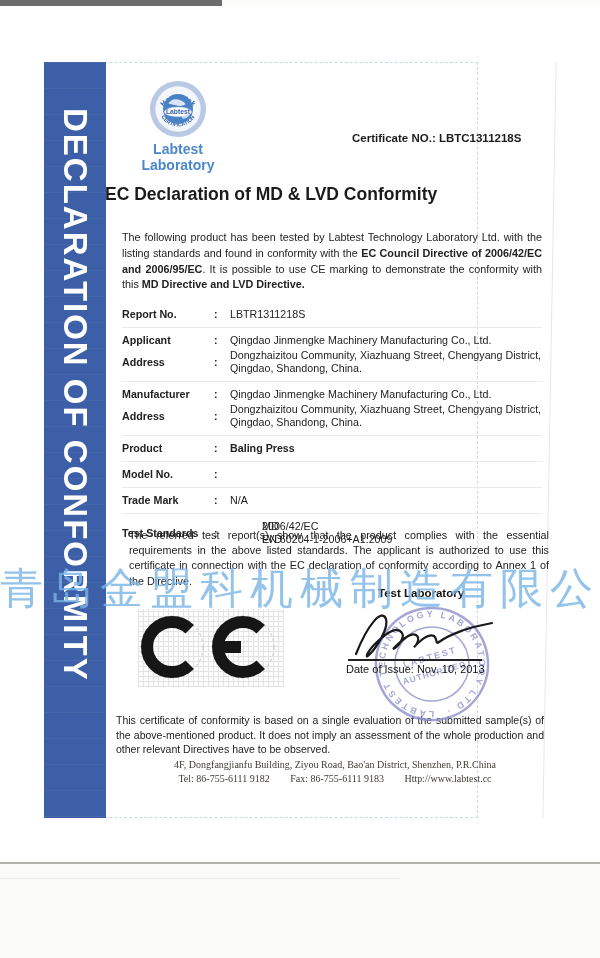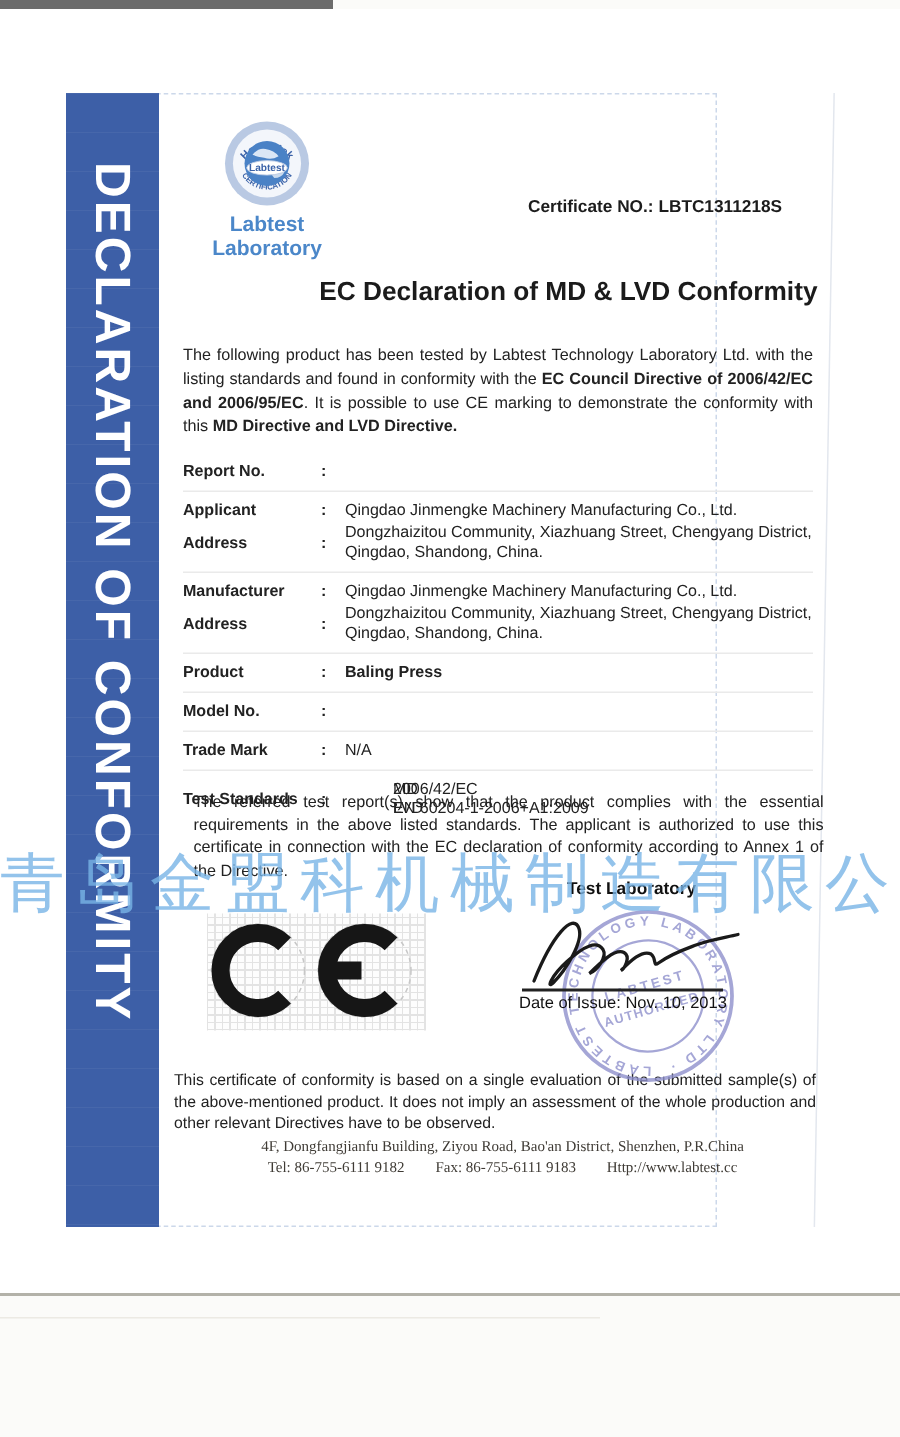--- a/index.html
+++ b/index.html
@@ -24,21 +24,21 @@
   .band-text { writing-mode:vertical-rl; font-weight:bold; font-size:33px; letter-spacing:2px;
                color:#ffffff; padding-top:46px; white-space:nowrap; }
 
   
   .logo-wrap { position:absolute; left:116px; top:74px; width:124px; text-align:center; z-index:3; }
   .logo-svg { display:block; margin:0 auto; }
   .logo-caption { margin-top:3px; color:#4b87c9; font-weight:bold; font-size:14px; letter-spacing:0; }
 
   .cert-no { position:absolute; left:352px; top:126px; font-size:11.5px; font-weight:bold; color:#1c1c1c; z-index:3; }
 
-  .title { position:absolute; left:105px; top:178px; width:440px; text-align:right;
+  .title { position:absolute; left:105px; top:178px; width:440px; text-align:left;
            font-size:17.5px; font-weight:bold; color:#1b1b1b; z-index:3; }
 
   .intro { position:absolute; left:122px; top:224px; width:420px; font-size:10.8px; line-height:15.8px;
            text-align:justify; color:#222; z-index:3; }
   .b { font-weight:bold; }
 
   
   .details { position:absolute; left:122px; top:296px; width:420px; z-index:3; font-size:10.7px; color:#222; }
   .dgroup { padding:5px 0; border-bottom:1px solid #eaeaea; }
   .dgroup:last-child { border-bottom:none; }
@@ -126,20 +126,21 @@
     <div class="title">EC Declaration of MD &amp; LVD Conformity</div>
 
     <p class="intro"><span>The following product has been tested by Labtest Technology Laboratory Ltd. with the listing standards and found in conformity with the </span><span class="b">EC Council Directive of 2006/42/EC and 2006/95/EC</span><span>. It is possible to use CE marking to demonstrate the conformity with this </span><span class="b">MD Directive and LVD Directive.</span></p>
 
     <div class="details">
 
       <div class="dgroup">
         <div class="drow">
           <span class="dlabel">Report No.</span>
           <span class="dcolon">:</span>
+          <span class="dvalue">LBTR1311218S</span>
         </div>
       </div>
 
       <div class="dgroup">
         <div class="drow">
           <span class="dlabel">Applicant</span>
           <span class="dcolon">:</span>
           <span class="dvalue">Qingdao Jinmengke Machinery Manufacturing Co., Ltd.</span>
         </div>
         <div class="drow">

